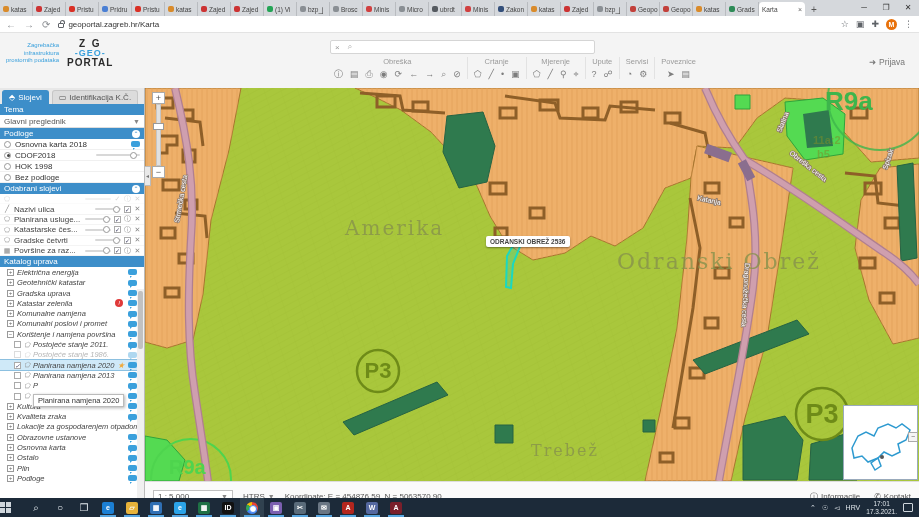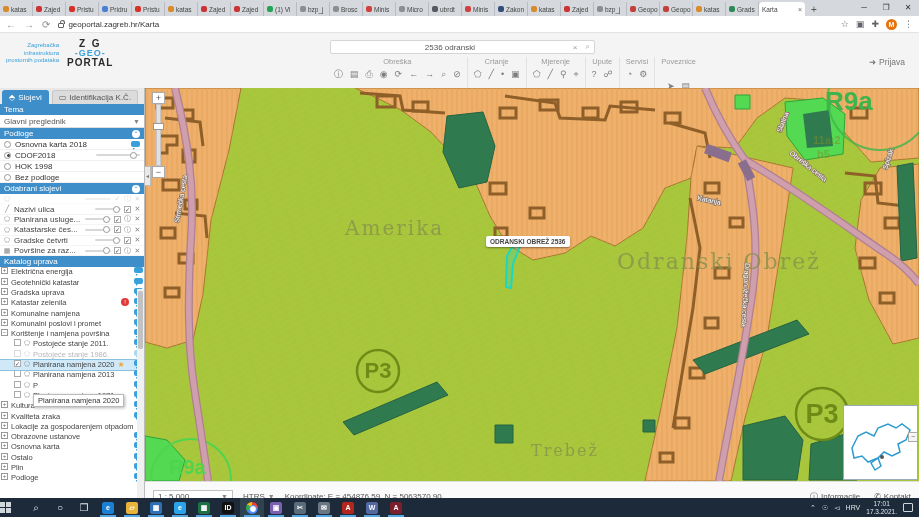--- a/index.html
+++ b/index.html
@@ -34,21 +34,21 @@
   #logo .brand{font-family:"Liberation Sans",sans-serif;text-align:center;line-height:1;}
   #logo .brand .l1{font-size:10px;font-weight:bold;color:#2b2b2b;letter-spacing:2px;}
   #logo .brand .l2{font-size:9px;font-weight:bold;color:#3aa0dc;letter-spacing:1px;}
   #logo .brand .l3{font-size:10px;font-weight:bold;color:#2b2b2b;letter-spacing:1px;}
   #searchbox{position:absolute;left:330px;top:7px;width:265px;height:14px;background:#fff;border:1px solid #d5d5d5;
     border-radius:2px;display:flex;align-items:center;}
   #searchbox input{border:none;outline:none;flex:1;font-size:8px;color:#555;text-align:center;background:transparent;height:12px;font-family:inherit;}
   #searchbox .sx{color:#999;font-size:8px;padding:0 4px;}
   #menu-groups{position:absolute;left:328px;top:24px;display:flex;}
   .mgroup{display:flex;flex-direction:column;align-items:center;padding:0 6px;border-right:1px solid #e2e2e2;}
-  .mgroup:last-child{border-right:none;gap:12px;}
+  .mgroup:last-child{border-right:none;}
   .mgroup .glabel{font-size:7.5px;color:#9a9a9a;margin-bottom:3px;}
   .mgroup .gicons{display:flex;gap:7px;}
   .mgroup .gicons span{font-size:9px;color:#7d7d7d;line-height:10px;}
   #login{position:absolute;right:14px;top:24px;font-size:8.5px;color:#777;display:flex;gap:3px;align-items:center;}
 
   
   #sidebar{position:absolute;left:0;top:88px;width:145px;height:410px;background:#fff;border-right:1px solid #bbb;overflow:hidden;font-size:8px;color:#333;}
   #sb-tabs{display:flex;height:16px;background:#e8e8e8;}
   .sb-tab{display:flex;align-items:center;gap:3px;padding:0 6px;font-size:8px;color:#555;background:#dcdcdc;border:1px solid #c6c6c6;border-bottom:none;border-radius:3px 3px 0 0;margin:2px 1px 0 2px;}
   .sb-tab.active{background:var(--accent-blue);color:#fff;border-color:var(--accent-blue);}
@@ -63,21 +63,21 @@
   .slider .hnd{position:absolute;top:-2.5px;width:7px;height:7px;border-radius:50%;background:#fff;border:1px solid #999;}
   .chat{width:9px;height:6px;background:var(--chat-blue);border-radius:2px;position:relative;flex:0 0 9px;}
   .chat::after{content:"";position:absolute;left:1.5px;bottom:-2.5px;border:1.5px solid transparent;border-top-color:var(--chat-blue);border-left-color:var(--chat-blue);}
   .lyr-row{height:10.4px;display:flex;align-items:center;gap:3px;padding:0 3px;border-bottom:1px solid #f4f4f4;}
   .lyr-row .ticon{color:#8a8a8a;font-size:7px;flex:0 0 8px;text-align:center;}
   .lyr-row .lname{flex:1;overflow:hidden;white-space:nowrap;color:#444;}
   .lyr-row .slider{width:26px;flex:0 0 26px;}
   .mini{color:#8a8a8a;font-size:7px;flex:0 0 7px;text-align:center;}
   .cb{width:7px;height:7px;border:1px solid #aaa;background:#fff;flex:0 0 7px;font-size:6px;line-height:6px;text-align:center;color:#446;}
   .faded{opacity:.35;}
-  .cat-row{height:10.3px;display:flex;align-items:flex-start;gap:3px;padding:0 1px;white-space:nowrap;font-size:7.5px;color:#444;}
+  .cat-row{height:10.3px;display:flex;align-items:center;gap:3px;padding:0 7px;white-space:nowrap;font-size:7.5px;color:#444;font-style:italic;}
   .cat-row .exp{width:7px;height:7px;border:1px solid #999;background:#fff;font-size:6px;line-height:5px;text-align:center;color:#666;flex:0 0 7px;}
   .cat-row .chat{margin-left:auto;}
   .cat-row.child{padding-left:14px;}
   .cat-row.selrow{background:var(--selection-blue);outline:1px solid #8cc0e0;}
   .cat-row.disabled{opacity:.4;}
   .star{color:var(--star-orange);font-size:8px;}
   .alert{width:8px;height:8px;border-radius:50%;background:var(--alert-red);color:#fff;font-size:6px;line-height:8px;text-align:center;flex:0 0 8px;}
   #cat-scroll{position:absolute;right:0;top:201px;width:7px;height:209px;background:#f0f0f0;}
   #cat-scroll .thumb{position:absolute;left:1px;top:2px;width:5px;height:58px;background:#c1c1c1;border-radius:2px;}
   #sb-tooltip{position:absolute;left:33px;top:306px;background:#fff;border:1px solid #bbb;box-shadow:1px 1px 3px rgba(0,0,0,.3);
@@ -260,21 +260,20 @@
       <div>infrastruktura</div>
       <div>prostornih podataka</div>
     </div>
     <div class="brand">
       <div class="l1">Z G</div>
       <div class="l2">-GEO-</div>
       <div class="l3">PORTAL</div>
     </div>
   </div>
   <div id="searchbox">
-    <input value="2536 odranski" style="">
     <span class="sx">×</span>
     <span class="sx">⌕</span>
   </div>
   <div id="menu-groups">
         <div class="mgroup">
           <div class="glabel">Obreška</div>
           <div class="gicons">
             <span>ⓘ</span>
             <span>▤</span>
             <span>⎙</span>

